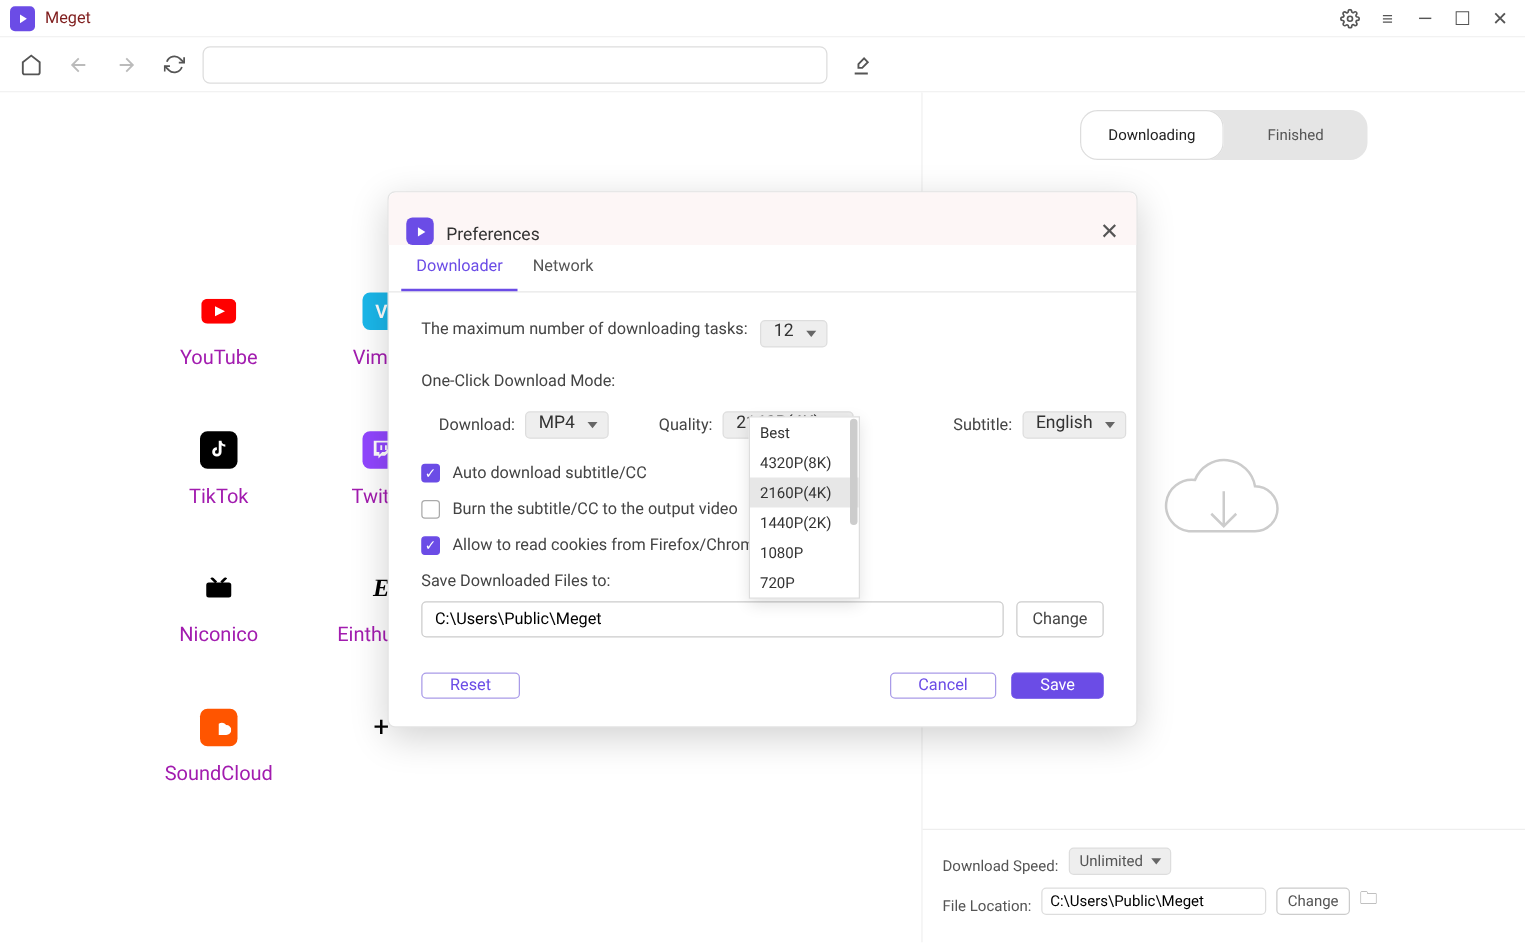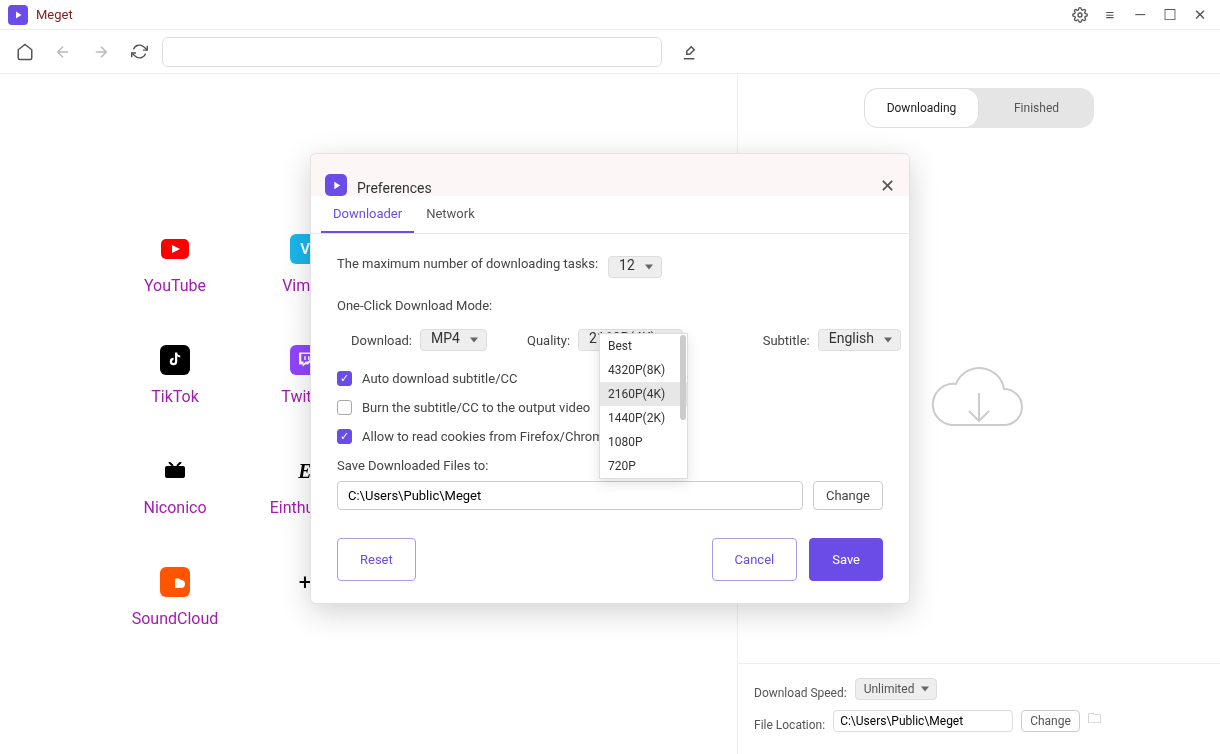--- a/index.html
+++ b/index.html
@@ -60,21 +60,21 @@
 .mode-row .pair { display:flex; align-items:center; gap:8px; }
 .check-line { display:flex; align-items:center; gap:10px; margin-bottom:14px; }
 .chk { width:15px; height:15px; border:1px solid #aaa; border-radius:3px; display:inline-flex; align-items:center; justify-content:center; cursor:pointer; }
 .chk.checked { background:#6b4ce6; border-color:#6b4ce6; }
 .chk.checked::after { content:"✓"; color:#fff; font-size:11px; line-height:1; }
 .save-path-row { margin-top:14px; }
 .path-inline { display:flex; gap:10px; margin-top:8px; }
 .path-input { flex:1; border:1px solid #ccc; border-radius:4px; padding:6px 10px; font-size:13px; }
 .chg { border:1px solid #ccc; border-radius:4px; padding:6px 12px; font-size:13px; background:#fff; cursor:pointer; }
 .modal-footer { display:flex; padding:18px 26px 22px; gap:12px; }
-.btn { padding:13px 22px; border-radius:4px; font-size:13px; cursor:pointer; }
+.btn { padding:2px 22px; border-radius:4px; font-size:13px; cursor:pointer; }
 .btn.outline { border:1px solid #a99be8; color:#6b4ce6; background:#fff; }
 .btn.primary { background:#6b4ce6; color:#fff; border:1px solid #6b4ce6; }
 .modal-footer .spacer { flex:1; }
 
 
 .dropdown { position:absolute; left:599px; top:333px; width:89px; background:#fff; border:1px solid #ddd; box-shadow:0 4px 12px rgba(0,0,0,.12); }
 .dropdown .opt { padding:5px 8px; font-size:12px; color:#333; cursor:pointer; }
 .dropdown .opt.sel { background:#e7e7e7; }
 .dropdown-scroll { position:absolute; right:1px; top:1px; width:6px; height:85px; background:#ccc; border-radius:3px; }
 

